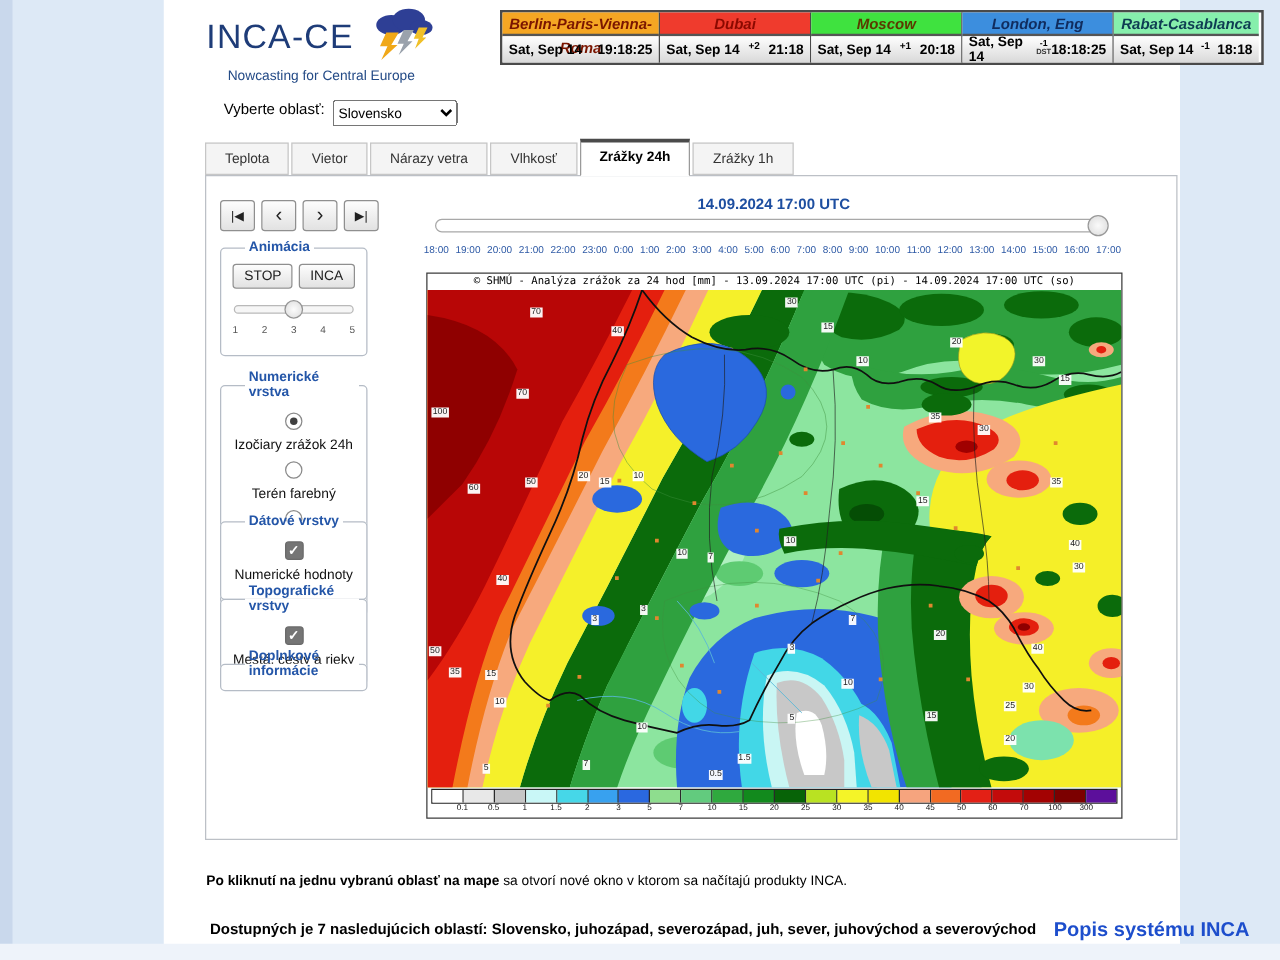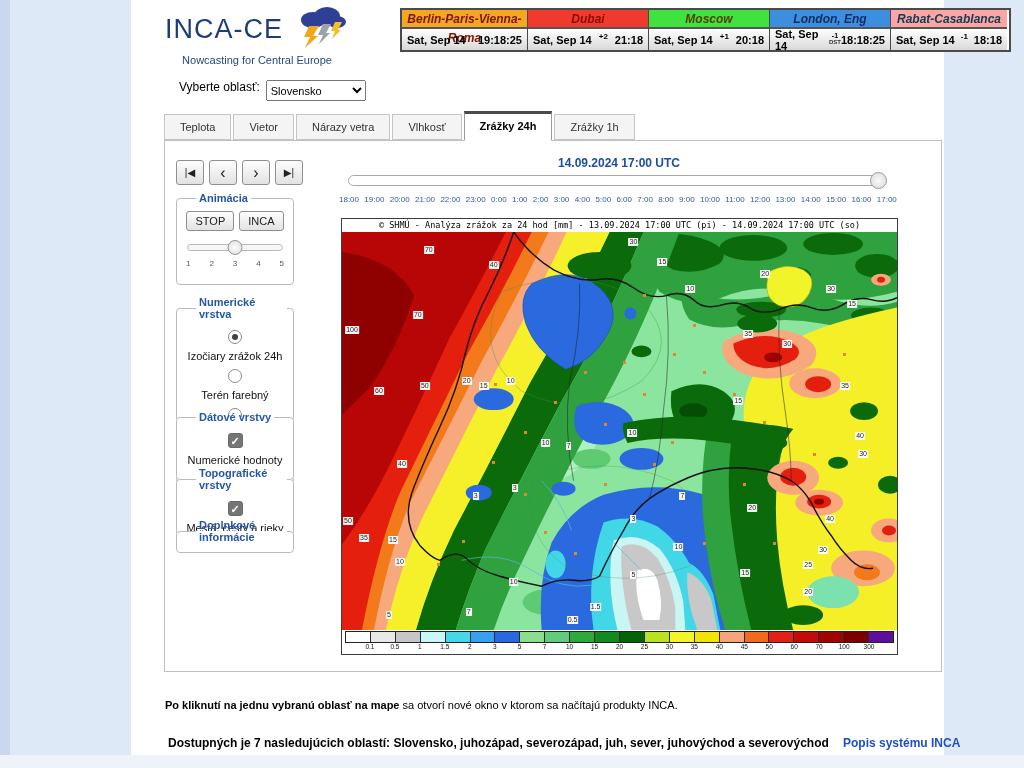--- a/index.html
+++ b/index.html
@@ -79,21 +79,21 @@
   #scale-colors { display:flex; height:12px; border:1px solid #222; }
   .seg { flex:1; border-right:1px solid #2a2a2a; }
   .seg:last-child { border-right:none; }
   #scale-labels { position:relative; height:9px; }
   .slabel { position:absolute; transform:translateX(-50%); font-size:6.5px; color:#111; top:0; }
 
   
   #note { position:absolute; left:165px; top:699px; font-size:11px; color:#000; }
   #note b { font-weight:bold; }
   #regions { position:absolute; left:168px; top:736px; font-size:12px; font-weight:bold; color:#000; }
-  #info-link { position:absolute; left:843px; top:736px; font-size:12px; font-weight:bold; color:#1d4ecc; cursor:pointer; }
+  #info-link { position:absolute; left:843px; top:736px; font-size:16px; font-weight:bold; color:#1d4ecc; cursor:pointer; }
 </style>
 </head>
 <body>
 
 <div id="left-edge"></div>
 <div id="content-col"></div>
 
 <div id="logo-box">
   <div class="logo-row">
     <span class="logo-title">INCA-CE</span>
@@ -141,21 +141,21 @@
       <div class="clock-time">
         <span class="c-date">Sat, Sep 14</span>
         <span class="c-off stack">
           <span>-1</span>
           <span class="note">DST</span>
         </span>
         <span class="c-time">18:18:25</span>
       </div>
     </div>
     <div class="clock-col">
-      <div class="clock-city" style="background: #fca5a5; color: rgb(14, 60, 82);">Rabat-Casablanca</div>
+      <div class="clock-city" style="background: #86efac; color: rgb(14, 60, 82);">Rabat-Casablanca</div>
       <div class="clock-time">
         <span class="c-date">Sat, Sep 14</span>
         <span class="c-off">-1</span>
         <span class="c-time">18:18</span>
       </div>
     </div>
   </div>
 
 <div id="select-row">
   <span>Vyberte oblasť:</span>

